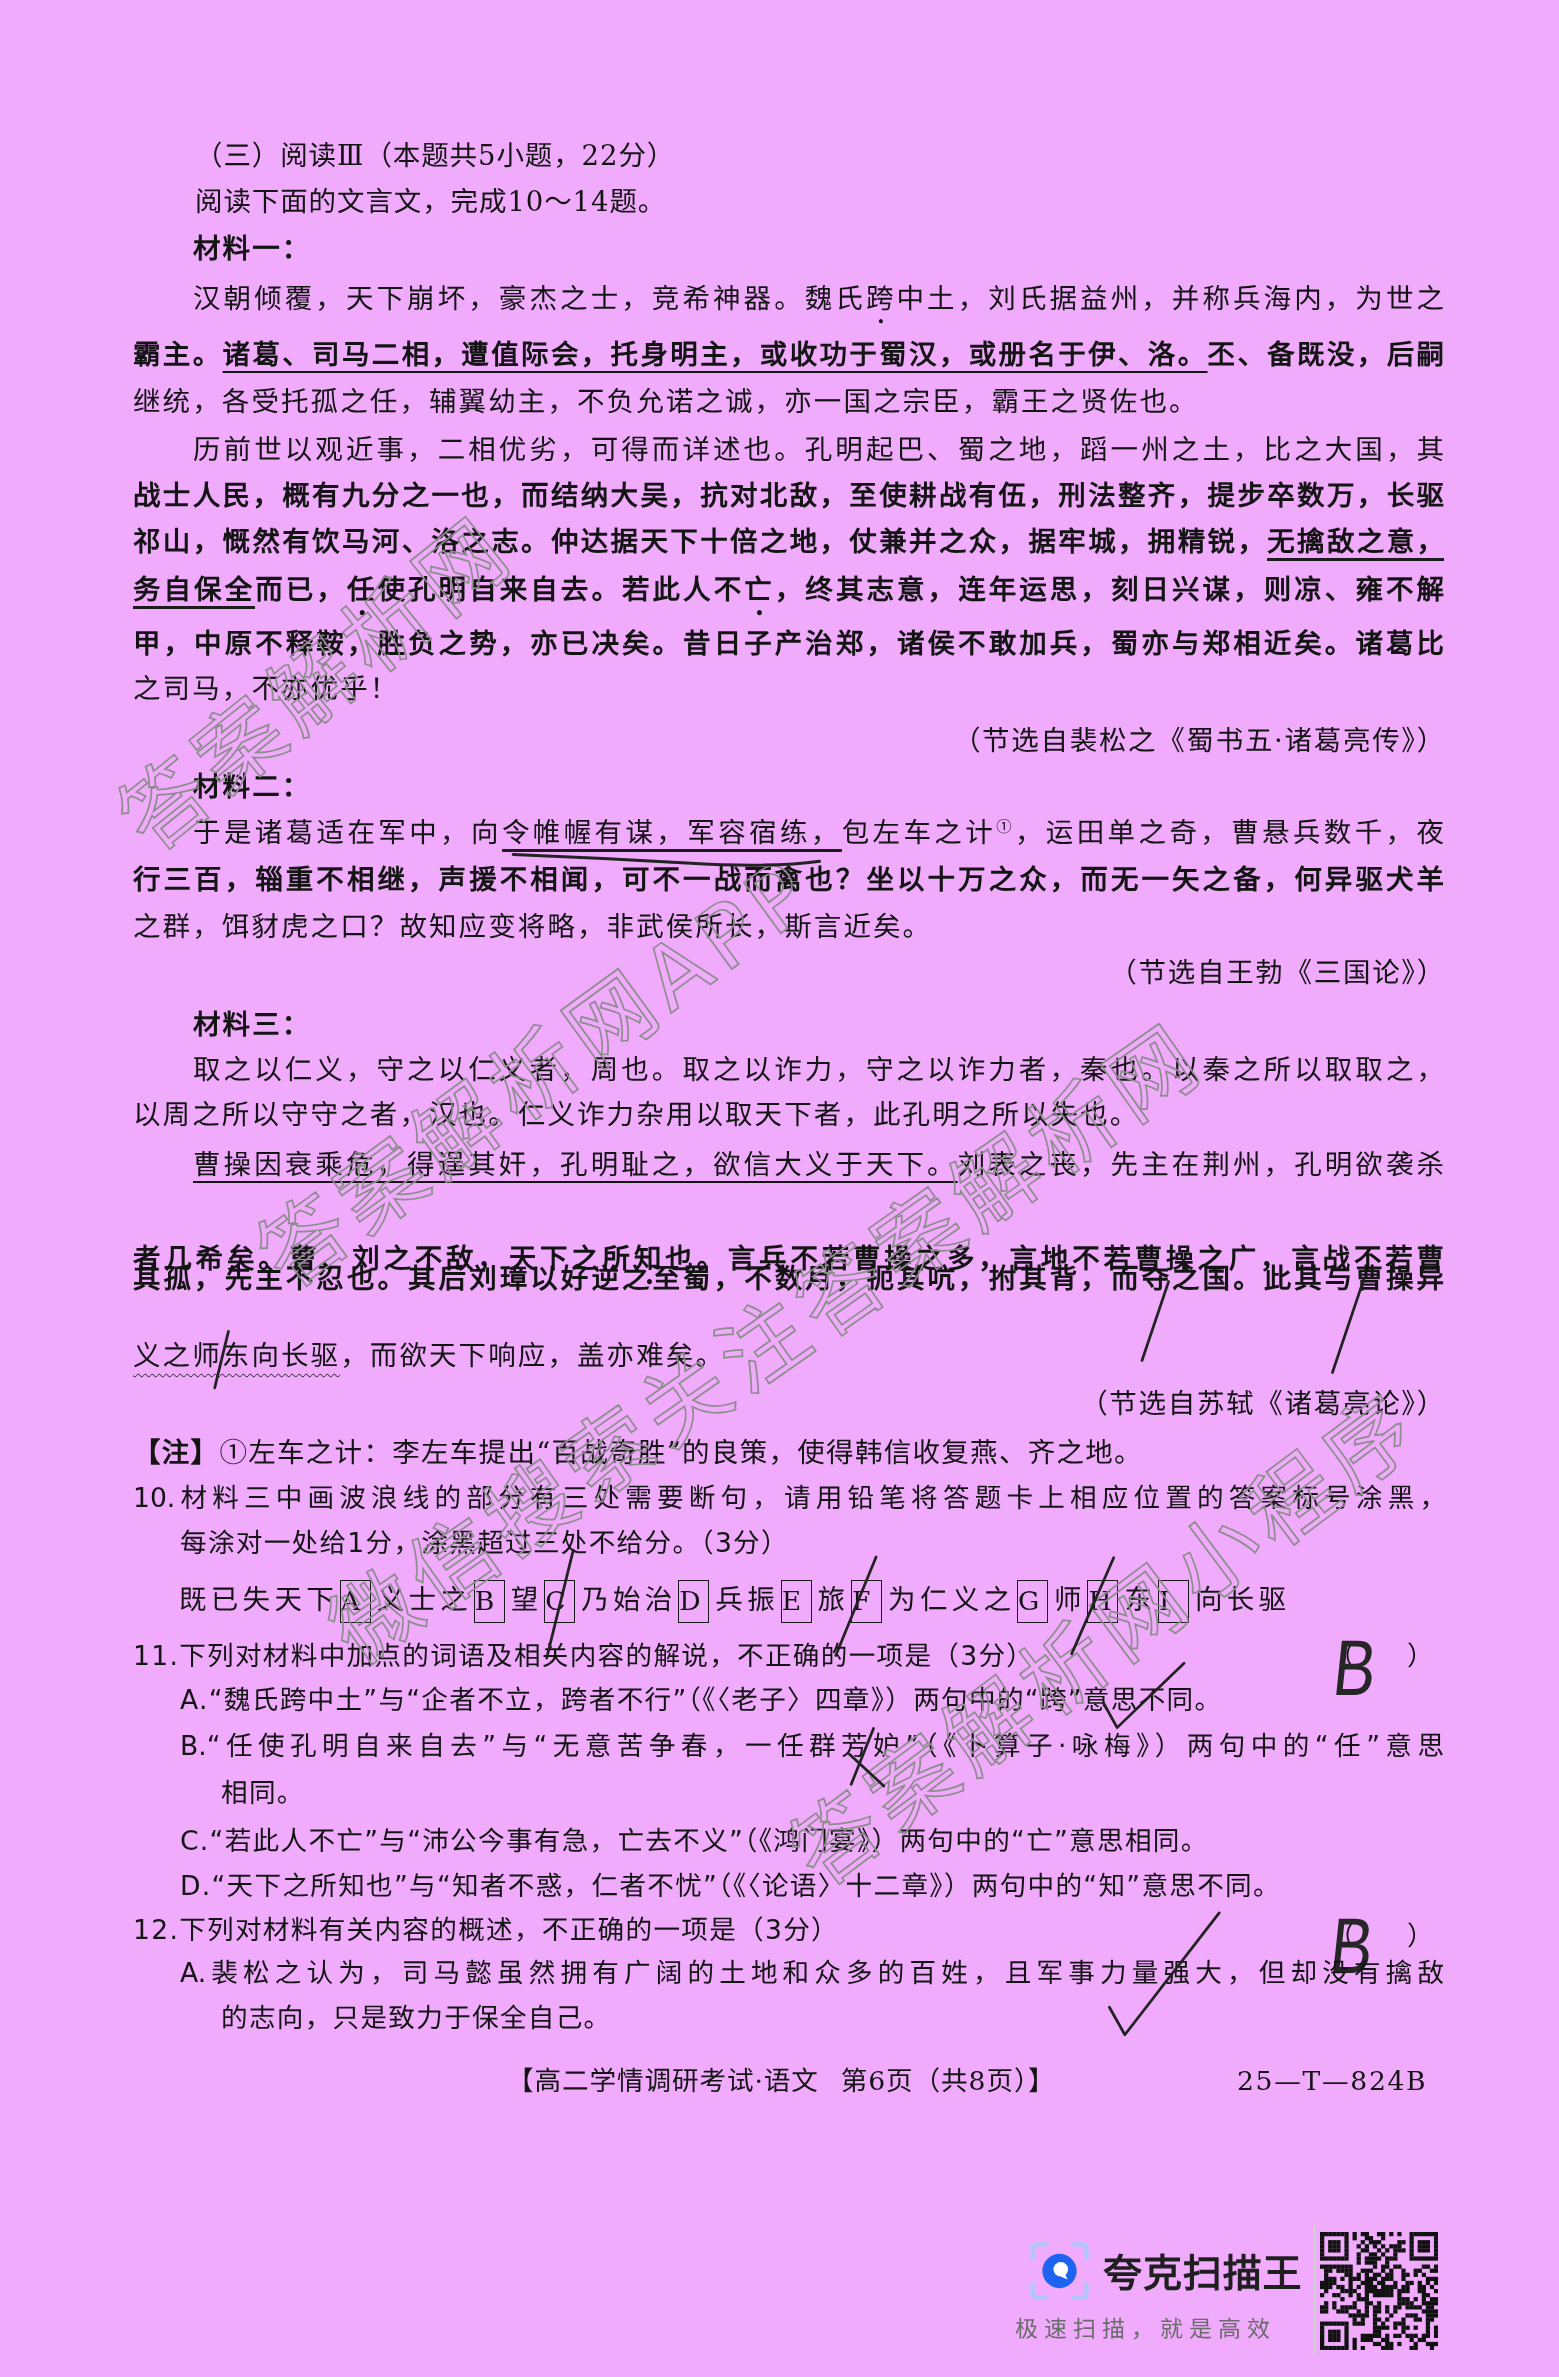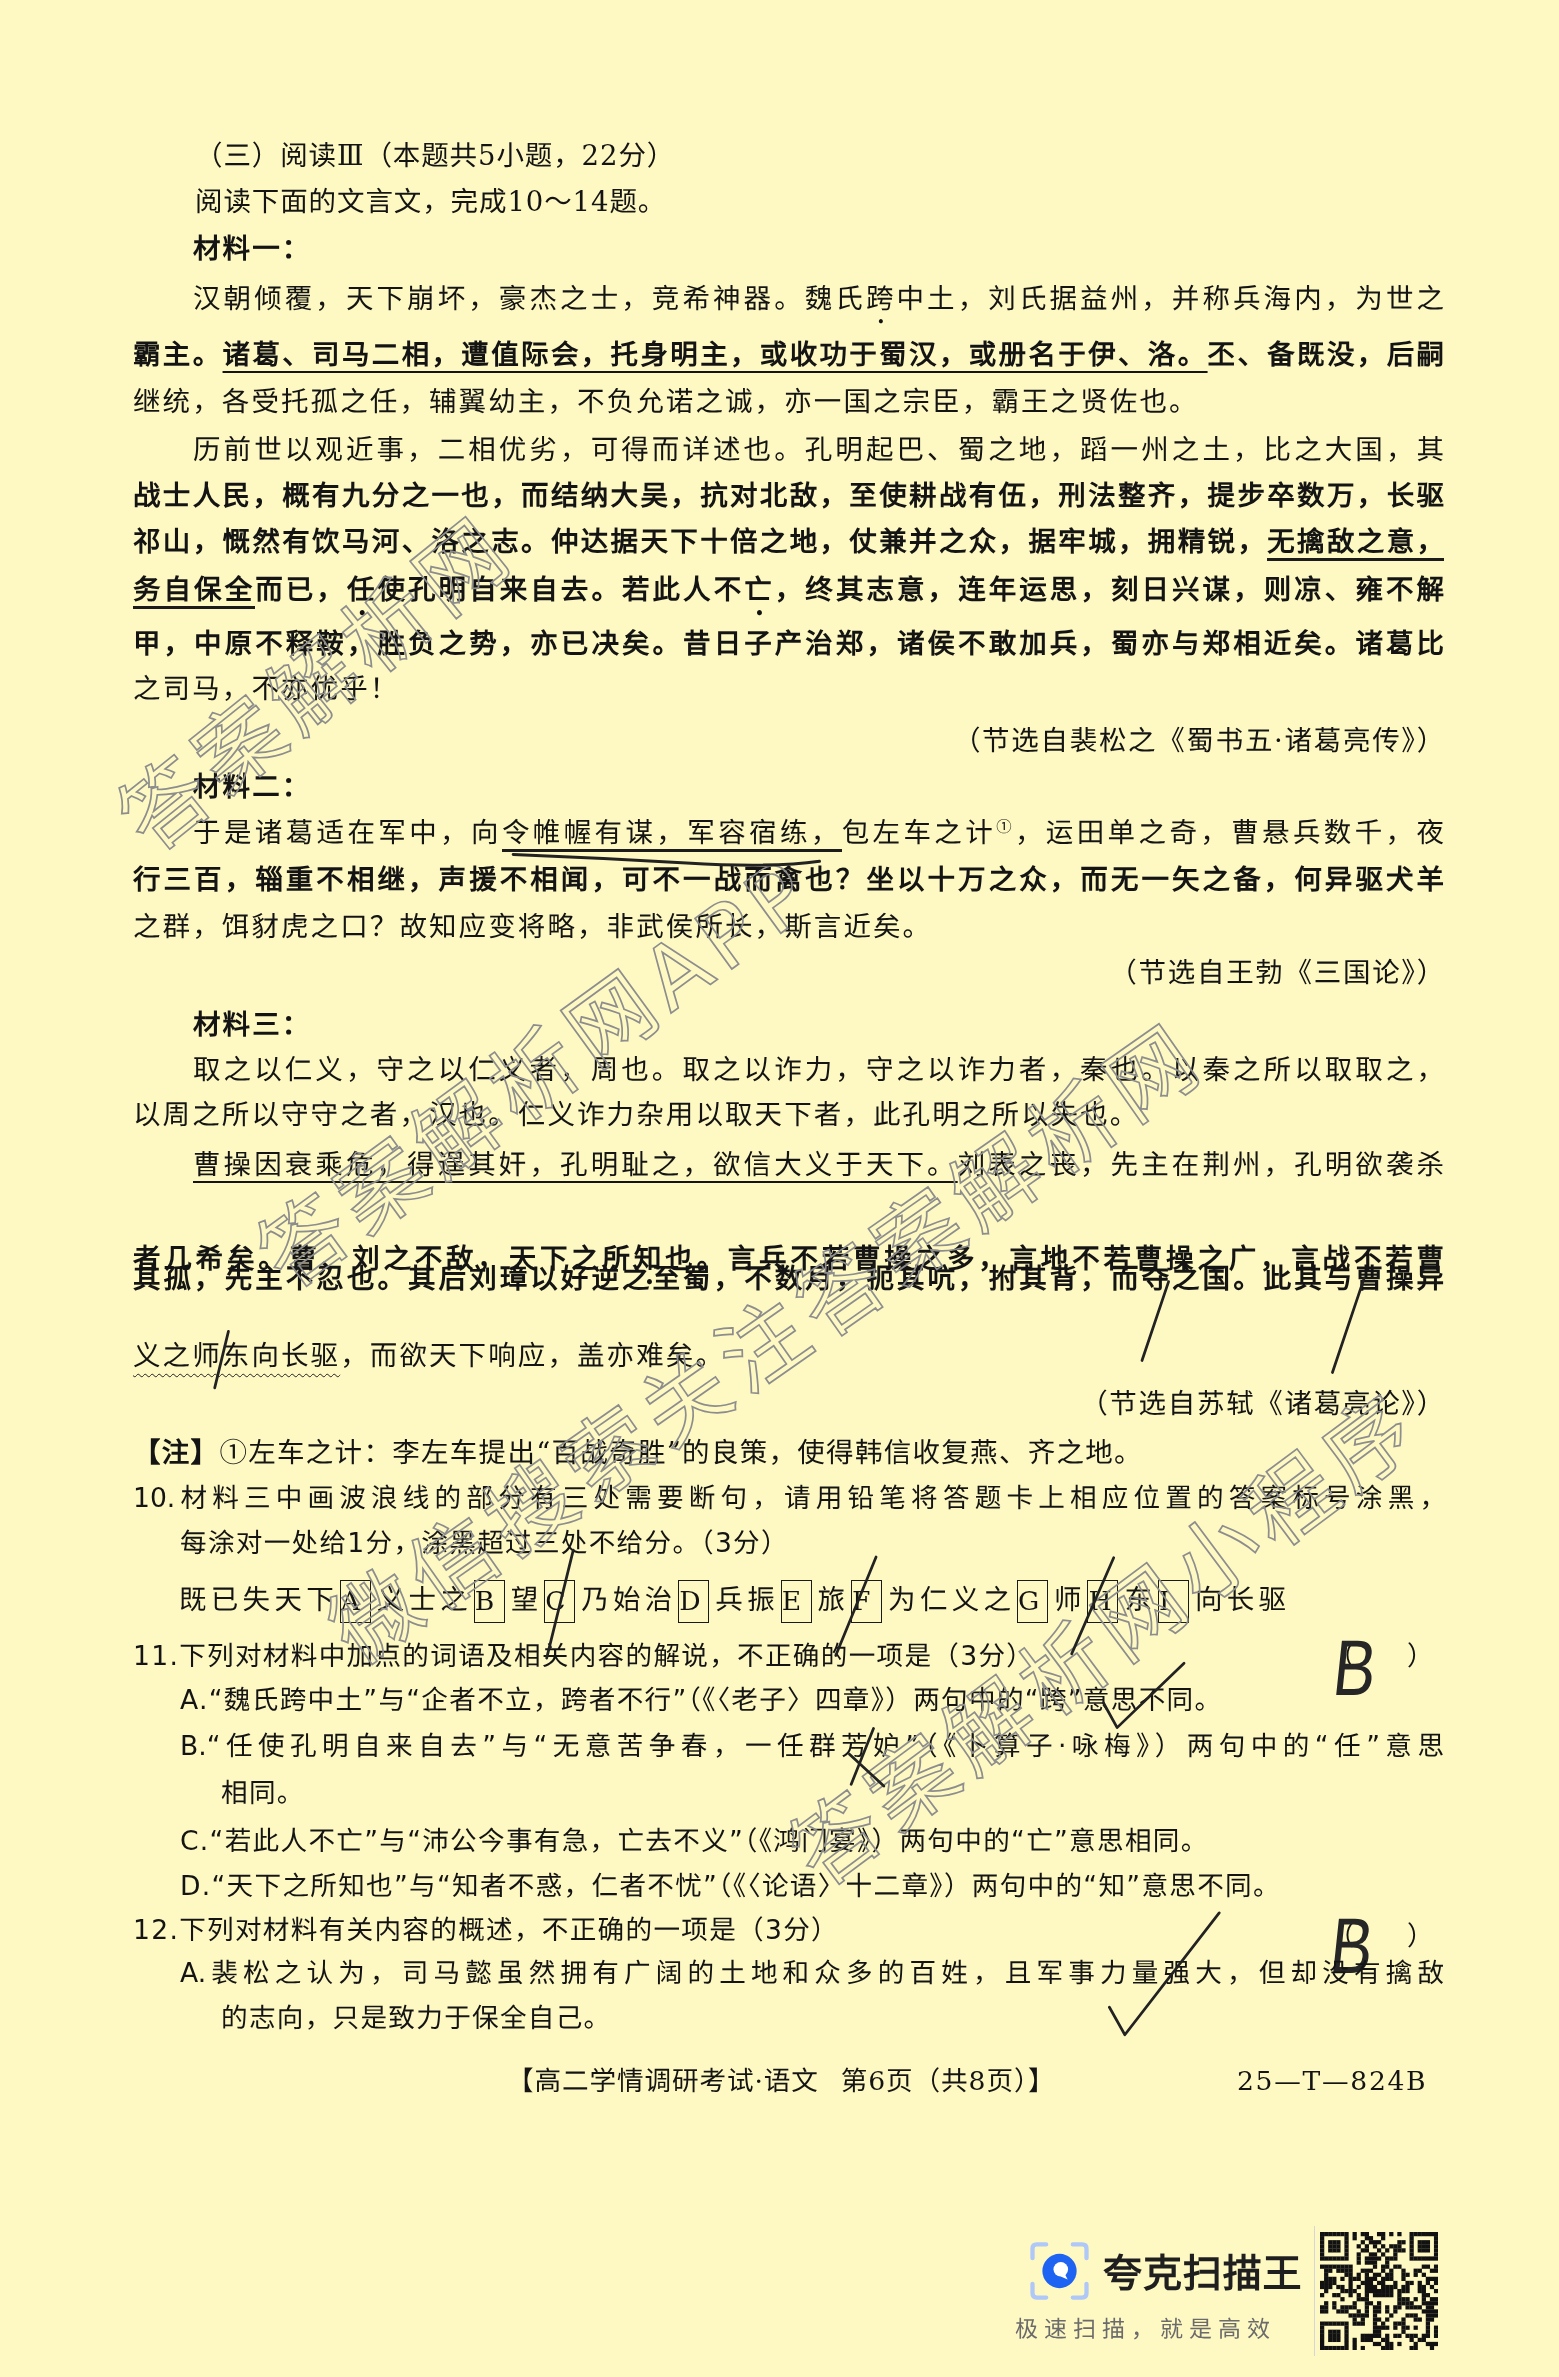--- a/index.html
+++ b/index.html
@@ -1,16 +1,16 @@
 <!DOCTYPE html>
 <html lang="zh-CN" style="font-size:13.7px"><head>
   <meta charset="utf-8">
   <style>
     html, body { margin: 0; padding: 0; background: #ffffff; }
-    #page { position: relative; width: 1560px; height: 2377px; background: #fef9c3; overflow: hidden; color: #141414; }
+    #page { position: relative; width: 1560px; height: 2377px; background: #f0abfc; overflow: hidden; color: #141414; }
     .ln { position: absolute; height: 48px; line-height: 48px; white-space: nowrap; }
     .serif { font-family: "DejaVu Serif", "Liberation Serif", serif; font-size: 27.5px; letter-spacing: 2.1px; }
     .sans { font-family: "DejaVu Sans", "Liberation Sans", sans-serif; font-size: 26.6px; letter-spacing: 1.3px; }
     .j { white-space: normal; text-align: justify; text-align-last: justify; letter-spacing: 0; overflow: visible; }
     .full { left: 133px; width: 1311px; font-weight: bold; }
     .ind { left: 193px; width: 1251px; }
     .src { right: 114px; text-align: right; letter-spacing: 1.7px; }
     .bold { font-weight: bold; }
     .m-underline { text-decoration: underline; text-decoration-thickness: 1.7px; text-underline-offset: 6.9px; }
     .m-hand { border-bottom: 3.4px solid #1c1c1c; padding-bottom: 0.9px; }

